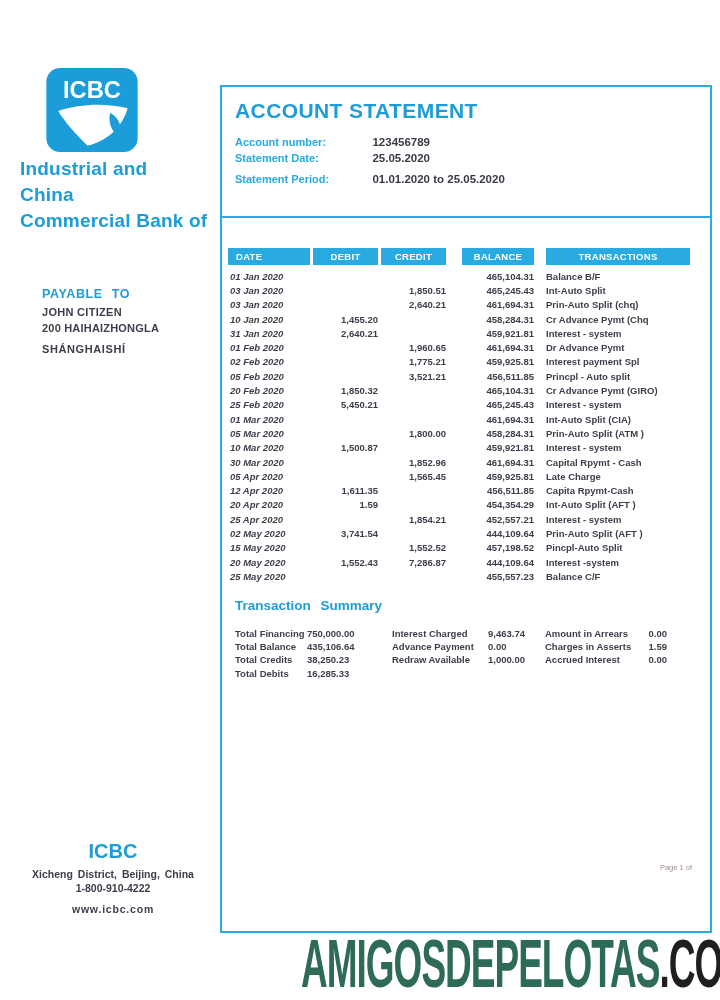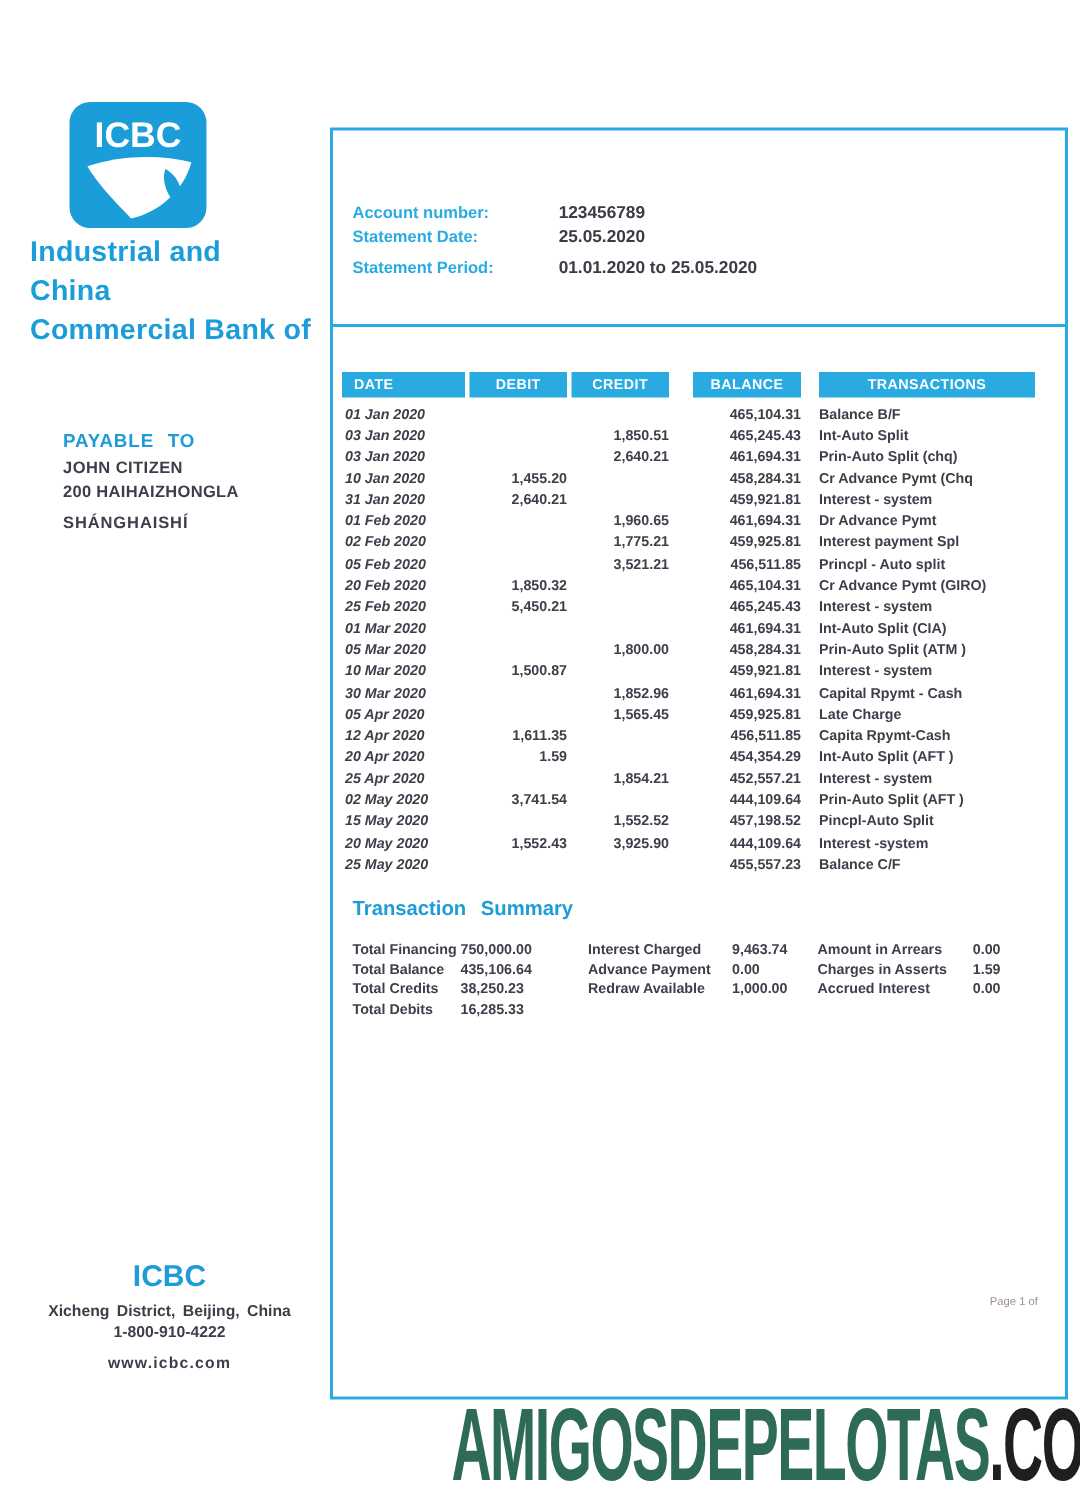--- a/index.html
+++ b/index.html
@@ -133,20 +133,21 @@
 </div>
 
 <div class="footer">
   <div class="footer-brand">ICBC</div>
   <div class="footer-address">Xicheng  District,  Beijing,  China</div>
   <div class="footer-phone">1-800-910-4222</div>
   <div class="footer-web">www.icbc.com</div>
 </div>
 
 <div class="doc-box">
+  <div class="doc-title">ACCOUNT STATEMENT</div>
 
   <div class="meta">
     <div class="meta-row">
       <span class="meta-label">Account  number:</span>
       <span class="meta-value">123456789</span>
     </div>
     <div class="meta-row">
       <span class="meta-label">Statement Date:</span>
       <span class="meta-value">25.05.2020</span>
     </div>
@@ -303,21 +304,21 @@
         <div class="t-row">
           <span class="cell c-date">15 May 2020</span>
           <span class="cell c-debit"></span>
           <span class="cell c-credit">1,552.52</span>
           <span class="cell c-balance">457,198.52</span>
           <span class="cell c-txn">Pincpl-Auto Split</span>
         </div>
         <div class="t-row">
           <span class="cell c-date">20 May 2020</span>
           <span class="cell c-debit">1,552.43</span>
-          <span class="cell c-credit">3,925.90</span>
+          <span class="cell c-credit">7,286.87</span>
           <span class="cell c-balance">444,109.64</span>
           <span class="cell c-txn">Interest  -system</span>
         </div>
         <div class="t-row">
           <span class="cell c-date">25 May 2020</span>
           <span class="cell c-debit"></span>
           <span class="cell c-credit"></span>
           <span class="cell c-balance">455,557.23</span>
           <span class="cell c-txn">Balance C/F</span>
         </div>

